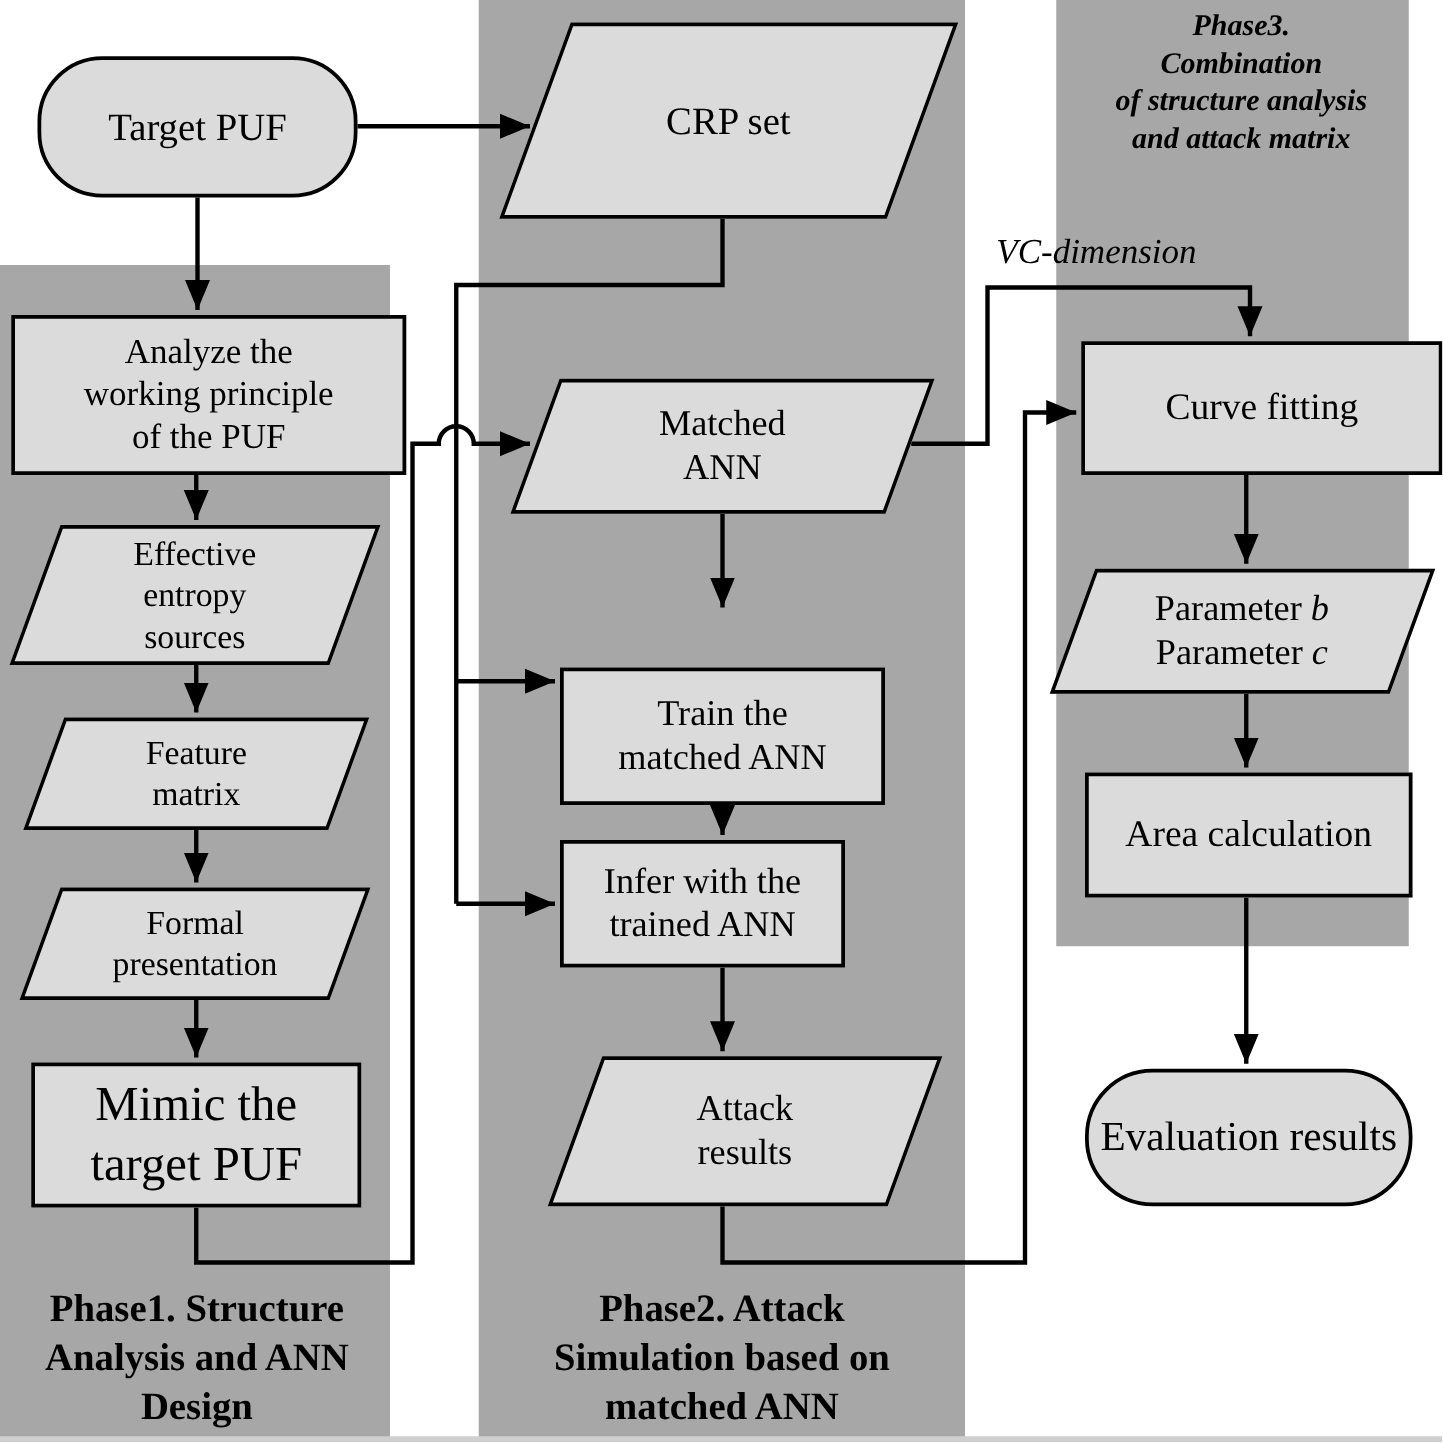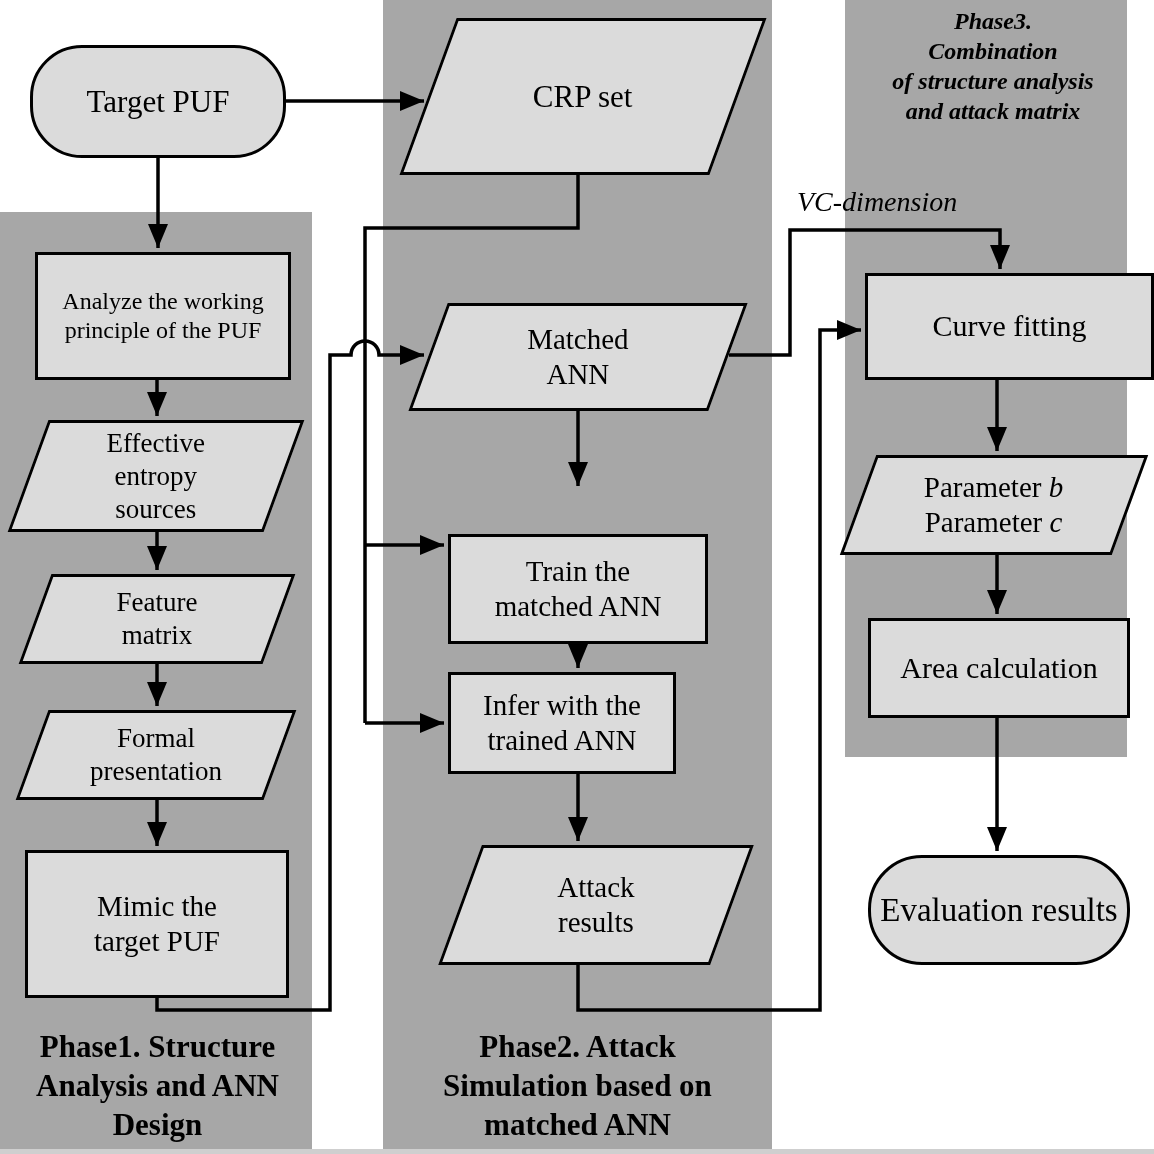--- a/index.html
+++ b/index.html
@@ -18,29 +18,29 @@
   .node{
     position:absolute;z-index:3;background:#dbdbdb;border:3px solid #000;
     display:flex;align-items:center;justify-content:center;text-align:center;
     box-sizing:border-box;line-height:1.22;
   }
   .para{transform:skewX(-20deg);}
   .ptext{transform:skewX(20deg);}
   .ntext{margin:0 auto;}
 
   #target-puf{left:30px;top:45px;width:256px;height:113px;border-radius:52px;font-size:31px;}
-  #analyze{left:35px;top:252px;width:256px;height:128px;font-size:24px;}
+  #analyze{left:9px;top:252px;width:316px;height:128px;font-size:28px;}
   #analyze .ntext{width:215px;}
   #entropy{left:28px;top:420px;width:256px;height:112px;font-size:27px;}
   #entropy .ptext{width:130px;}
   #feature{left:35px;top:574px;width:244px;height:90px;font-size:27px;}
   #feature .ptext{width:100px;}
   #formal{left:32px;top:710px;width:248px;height:90px;font-size:27px;}
   #formal .ptext{width:170px;}
-  #mimic{left:25px;top:850px;width:264px;height:148px;font-size:29px;}
+  #mimic{left:25px;top:850px;width:264px;height:116px;font-size:39px;}
   #mimic .ntext{width:170px;}
   #crp-set{left:428px;top:18px;width:310px;height:157px;font-size:31px;}
   #matched-ann{left:428px;top:303px;width:300px;height:108px;font-size:29px;}
   #matched-ann .ptext{width:140px;}
   #train{left:448px;top:490px;width:260px;height:110px;font-size:29px;margin-top:44px;}
   #train .ntext{width:205px;}
   #infer{left:448px;top:672px;width:228px;height:102px;font-size:29px;}
   #infer .ntext{width:215px;}
   #attack-results{left:460px;top:845px;width:272px;height:120px;font-size:29px;}
   #attack-results .ptext{width:120px;}

